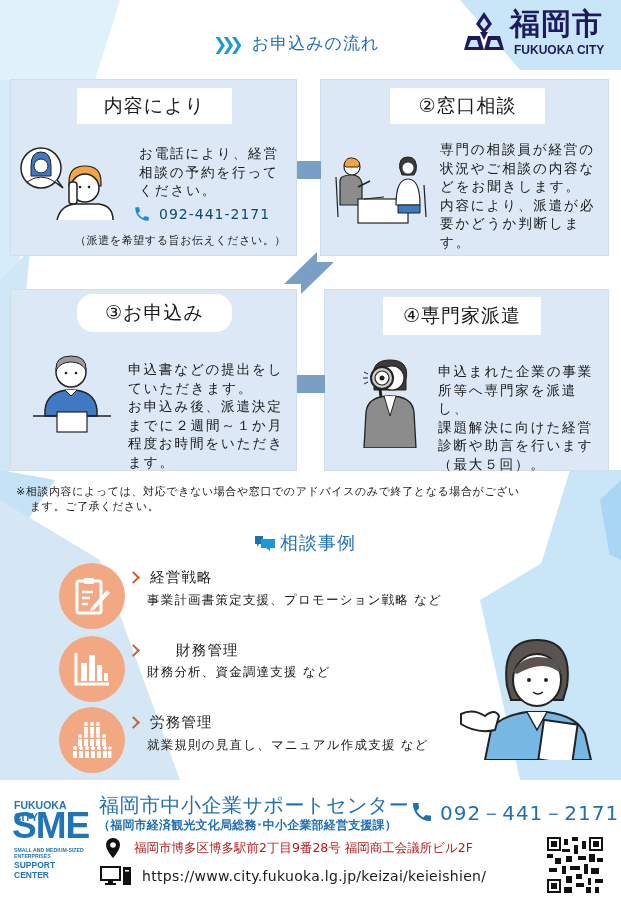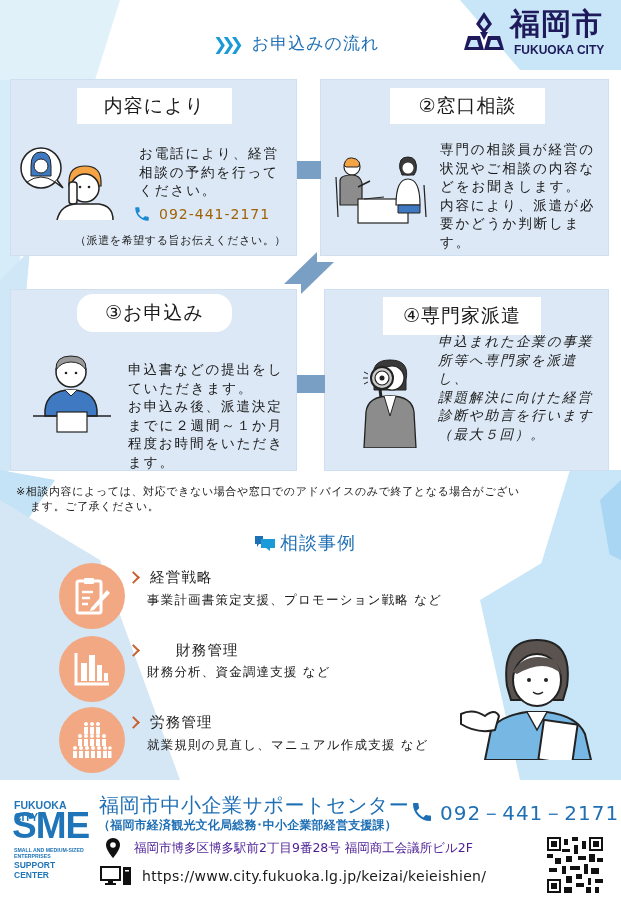--- a/index.html
+++ b/index.html
@@ -16,21 +16,21 @@
   .flow-title .chev { color: #1a9ad6; font-weight: bold; font-size: 17px; letter-spacing: -6px; margin-right: 10px; }
   .logo { left: 460px; top: 4px; width: 160px; height: 56px; }
   .logo-mark { position: absolute; left: 2px; top: 6px; width: 44px; height: 44px; }
   .logo-text { position: absolute; left: 50px; top: 0px; font-size: 30px; font-weight: bold; color: #1e1a5c; letter-spacing: 1px; font-family: "DejaVu Sans", sans-serif; }
   .logo-sub { position: absolute; left: 54px; top: 39px; font-size: 12px; color: #1e1a5c; font-family: "Liberation Sans", sans-serif; font-weight: bold; letter-spacing: 0px; }
 
   
   .panel { position: absolute; background: #dce8f5; box-shadow: 0 0 0 1px #cfdff0; }
   .panel-title { position: absolute; background: #ffffff; display: flex; align-items: center; justify-content: center; font-size: 19px; color: #1a1a1a; letter-spacing: 1px; }
   .panel-text { position: absolute; font-size: 13.6px; line-height: 18.6px; color: #1a1a1a; letter-spacing: 1.8px; white-space: pre-line; }
-  .phone-line { position: absolute; display: flex; align-items: center; gap: 8px; font-size: 14px; letter-spacing: 1px; color: #a16207; }
+  .phone-line { position: absolute; display: flex; align-items: center; gap: 8px; font-size: 14px; letter-spacing: 1px; color: #0c4a6e; }
   .note-small { position: absolute; font-size: 11px; color: #1a1a1a; letter-spacing: 0.6px; white-space: nowrap; }
 
   .connector { position: absolute; background: #7a9fc4; z-index: 3; }
 
   
   .notice { left: 16px; top: 484px; width: 560px; font-size: 11px; line-height: 15px; letter-spacing: 0.6px; color: #1a1a1a; }
   .notice .l2 { padding-left: 14px; display: block; }
 
   
   .cases-title { left: 254px; top: 531px; display: flex; align-items: center; gap: 4px; font-size: 18px; color: #1f6fb4; letter-spacing: 1px; }
@@ -41,21 +41,21 @@
 
   
   .footer-sme { left: 12px; top: 799px; width: 76px; height: 70px; color: #1f75b8; font-family: "Liberation Sans", sans-serif; font-weight: bold; }
   .footer-sme .fc { font-size: 10.5px; position: absolute; top: 0; left: 2px; letter-spacing: 0px; }
   .footer-sme .big { font-size: 37px; position: absolute; top: 6px; left: 0px; letter-spacing: -1px; }
   .footer-sme .sm { font-size: 5.2px; position: absolute; top: 49px; left: 2px; line-height: 5.6px; }
   .footer-sme .sc { font-size: 8.5px; position: absolute; top: 61px; left: 2px; }
   .center-name { left: 99px; top: 792px; font-size: 20px; color: #1f6fb4; letter-spacing: 0.5px; white-space: nowrap; }
   .center-sub { left: 98px; top: 817px; font-size: 12px; color: #1f6fb4; letter-spacing: 0.2px; white-space: nowrap; font-weight: bold; }
   .footer-phone { left: 410px; top: 800px; display: flex; align-items: flex-start; gap: 6px; font-size: 20px; color: #1f6fb4; letter-spacing: 1px; white-space: nowrap; }
-  .addr { left: 108px; top: 838px; display: flex; align-items: center; gap: 14px; font-size: 12.5px; color: #4c1d95; white-space: nowrap; }
+  .addr { left: 108px; top: 838px; display: flex; align-items: center; gap: 14px; font-size: 12.5px; color: #b91c1c; white-space: nowrap; }
   .url { left: 100px; top: 866px; display: flex; align-items: center; gap: 10px; font-size: 14px; color: #1a1a1a; white-space: nowrap; letter-spacing: 0.3px; }
   .qr { left: 547px; top: 837px; width: 56px; height: 56px; }
 </style>
 </head>
 <body>
 
 <div class="bg">
   <svg class="poly" width="621" height="898" viewBox="0 0 621 898">
     <polygon points="0,0 120,0 95,80 0,80" fill="#e0f1f9"></polygon>
     <polygon points="460,0 621,0 621,70 520,70" fill="#c8e6f7"></polygon>
@@ -167,21 +167,21 @@
     <path d="M14 24 Q10 4 30 4 Q50 4 46 24 L46 34 L14 34 Z" fill="#3a3a3a" stroke="#222" stroke-width="1"></path>
     <circle cx="32" cy="22" r="12" fill="#fff" stroke="#222" stroke-width="1.2"></circle>
     <circle cx="22" cy="22" r="11" fill="#ccc" stroke="#222" stroke-width="2"></circle>
     <circle cx="22" cy="22" r="7" fill="#fff" stroke="#222" stroke-width="1.2"></circle>
     <circle cx="22" cy="22" r="2.5" fill="#222"></circle>
     <path d="M4 16 L8 18 M3 22 L8 22 M4 28 L8 26" stroke="#222" stroke-width="1"></path>
     <path d="M20 33 L22 50" stroke="#222" stroke-width="3"></path>
     <path d="M4 92 L6 56 Q8 40 30 40 Q52 40 54 56 L56 92 Z" fill="#8c8c8c" stroke="#222" stroke-width="1.3"></path>
     <path d="M24 40 L30 60 L36 40" fill="#fff" stroke="#222" stroke-width="1"></path>
   </svg>
-  <div class="panel-text" style="left:113px; top:42px; width:170px;font-style:italic;">申込まれた企業の事業
+  <div class="panel-text" style="left:113px; top:72px; width:170px;">申込まれた企業の事業
 所等へ専門家を派遣し、
 課題解決に向けた経営
 診断や助言を行います
 （最大５回）。</div>
 </div>
 
 <div class="connector" style="left:297px; top:161px; width:24px; height:18px;"></div>
 <svg class="layer" style="left:284px; top:252px; z-index:3;" width="50" height="42" viewBox="0 0 50 42">
   <polygon points="33,0 33,10 50,10 17,42 17,32 0,32" fill="#7a9fc4"></polygon>
 </svg>

